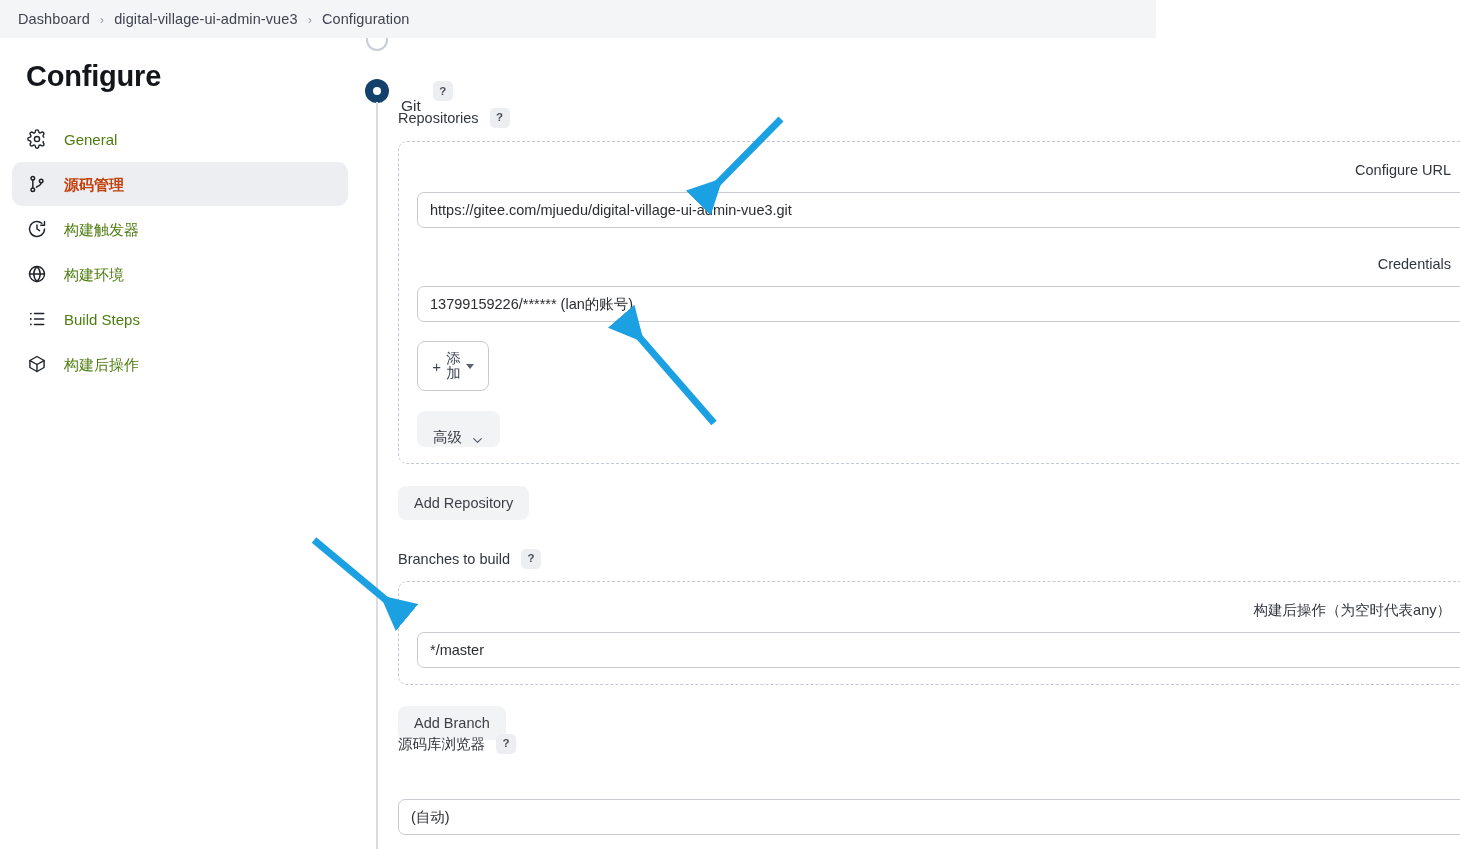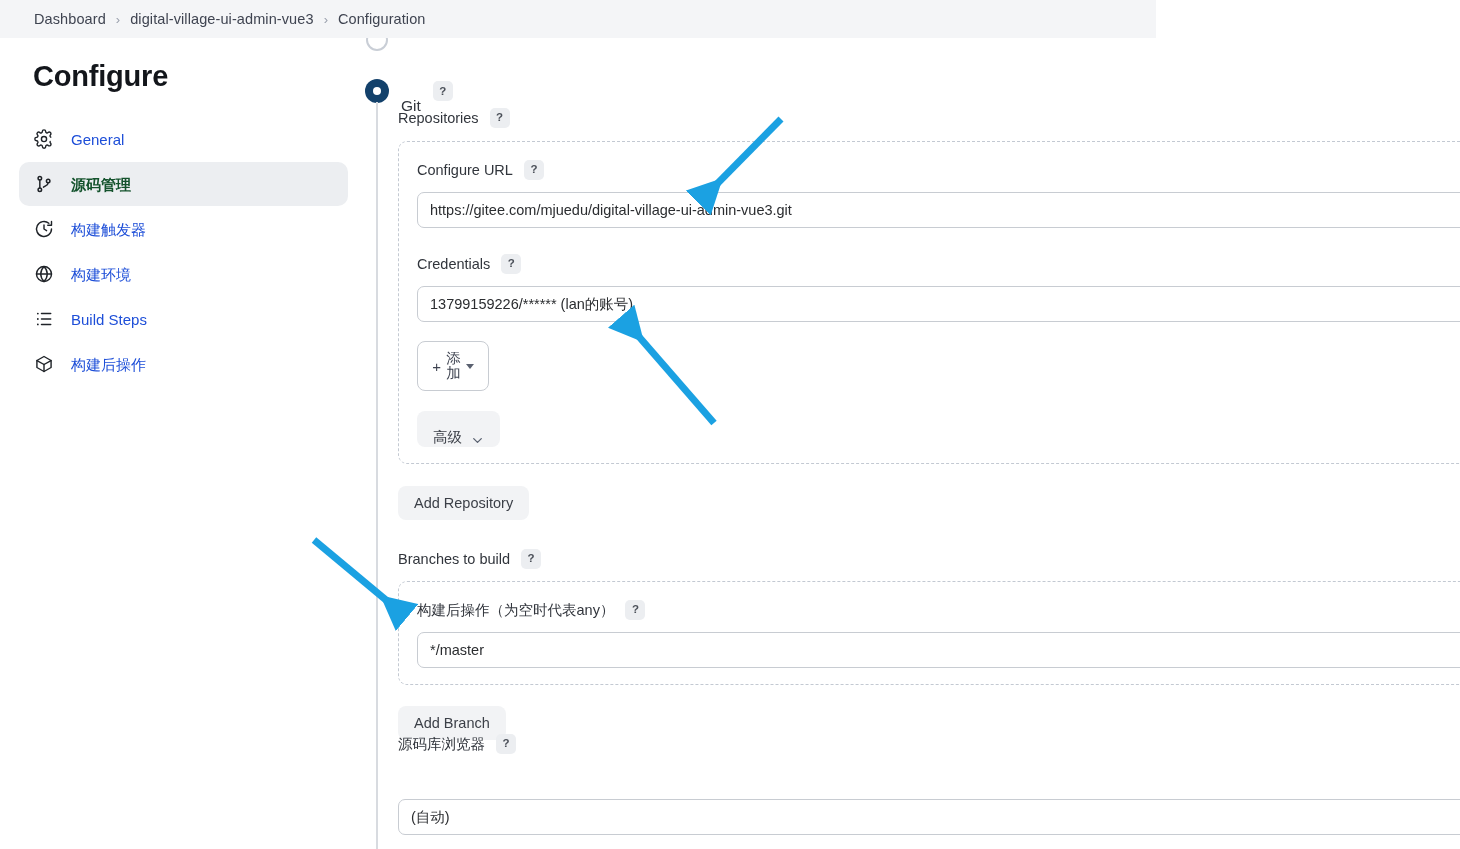--- a/index.html
+++ b/index.html
@@ -13,21 +13,21 @@
     color: #2b2d30;
     -webkit-font-smoothing: antialiased;
   }
 
   
   .breadcrumb-bar {
     position: absolute; top: 0; left: 0;
     width: 1156px; height: 38px;
     background: #f4f5f7;
     display: flex; align-items: center;
-    padding-left: 26px;
+    padding-left: 10px;
     gap: 0;
   }
   .crumb {
     font-size: 14.5px;
     color: #3f4451;
     padding: 0 8px;
     letter-spacing: .1px;
     white-space: nowrap;
     cursor: pointer;
   }
@@ -38,41 +38,41 @@
     padding: 0 2px;
     user-select: none;
     line-height: 1;
   }
 
   
   .sidebar {
     position: absolute; top: 38px; left: 0;
     width: 360px; height: 811px;
     background: #ffffff;
-    padding: 22px 12px 0 19px;
+    padding: 22px 12px 0 12px;
   }
   .page-title {
     font-size: 29px;
     font-weight: 700;
     color: #13161b;
     margin: 0 0 24px 14px;
     letter-spacing: -.2px;
   }
   .nav-list { display: flex; flex-direction: column; gap: 1px; }
   .nav-item {
     display: flex; align-items: center;
     gap: 16px;
     height: 44px;
     padding: 0 14px;
     border-radius: 10px;
     cursor: pointer;
-    color: #1d4ed8;
+    color: #4d7c0f;
     font-size: 15px;
   }
-  .nav-item.active { background: #eceef1; color: #14532d; font-weight: 600; }
+  .nav-item.active { background: #eceef1; color: #c2410c; font-weight: 600; }
   .nav-icon {
     width: 22px; height: 22px;
     flex: 0 0 22px;
     display: flex; align-items: center; justify-content: center;
     color: #1f2328;
   }
   .nav-icon svg { display: block; }
   .nav-label { line-height: 1; }
 
   
@@ -121,20 +121,21 @@
   }
 
   .section { position: absolute; left: 38px; }
 
   .field-label {
     display: flex; align-items: center; gap: 11px;
     font-size: 14.5px;
     color: #31353c;
     line-height: 1;
     white-space: nowrap;
+    justify-content: flex-end;
   }
   .help-badge {
     width: 20px; height: 20px;
     border-radius: 5px;
     background: #eceef1;
     color: #4b5059;
     font-size: 11.5px;
     font-weight: 700;
     display: inline-flex; align-items: center; justify-content: center;
     cursor: pointer;

